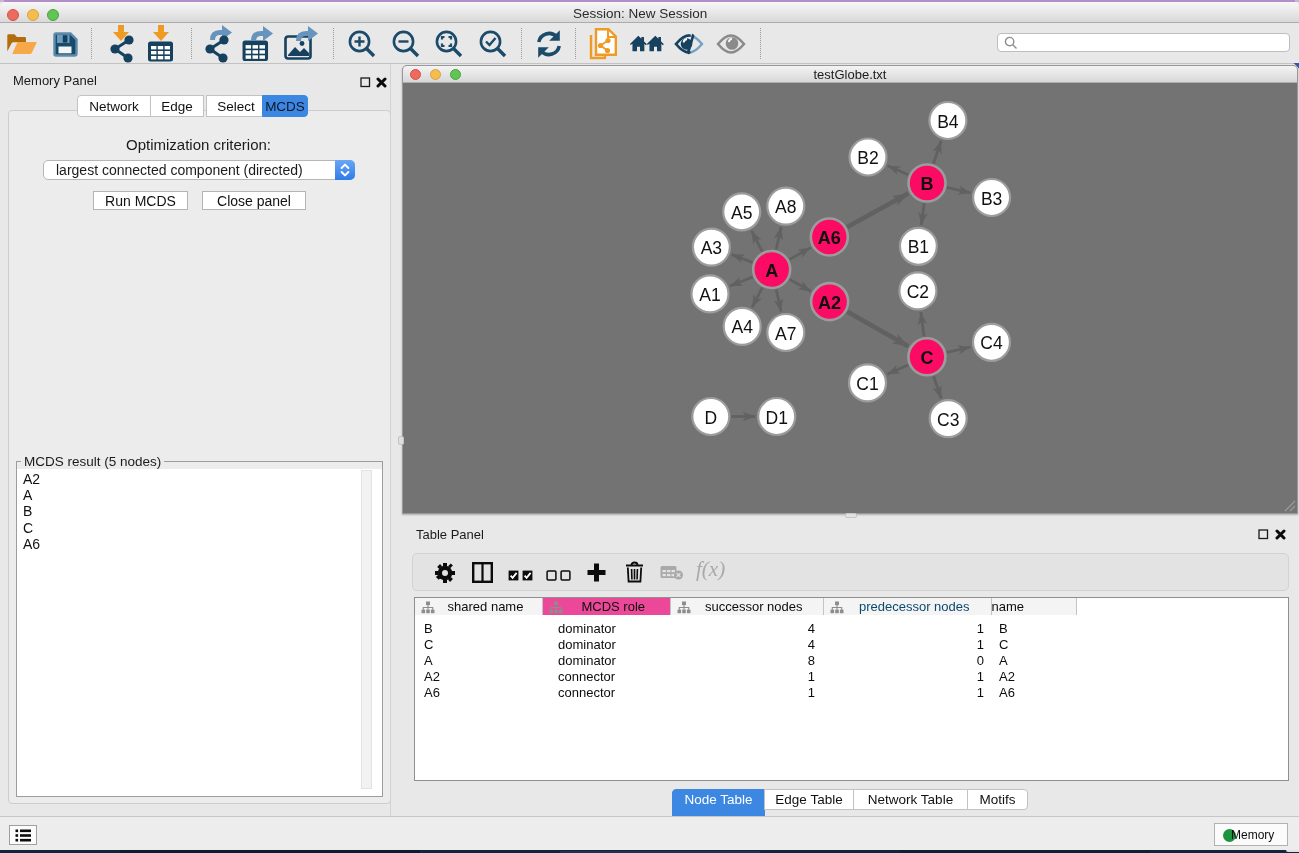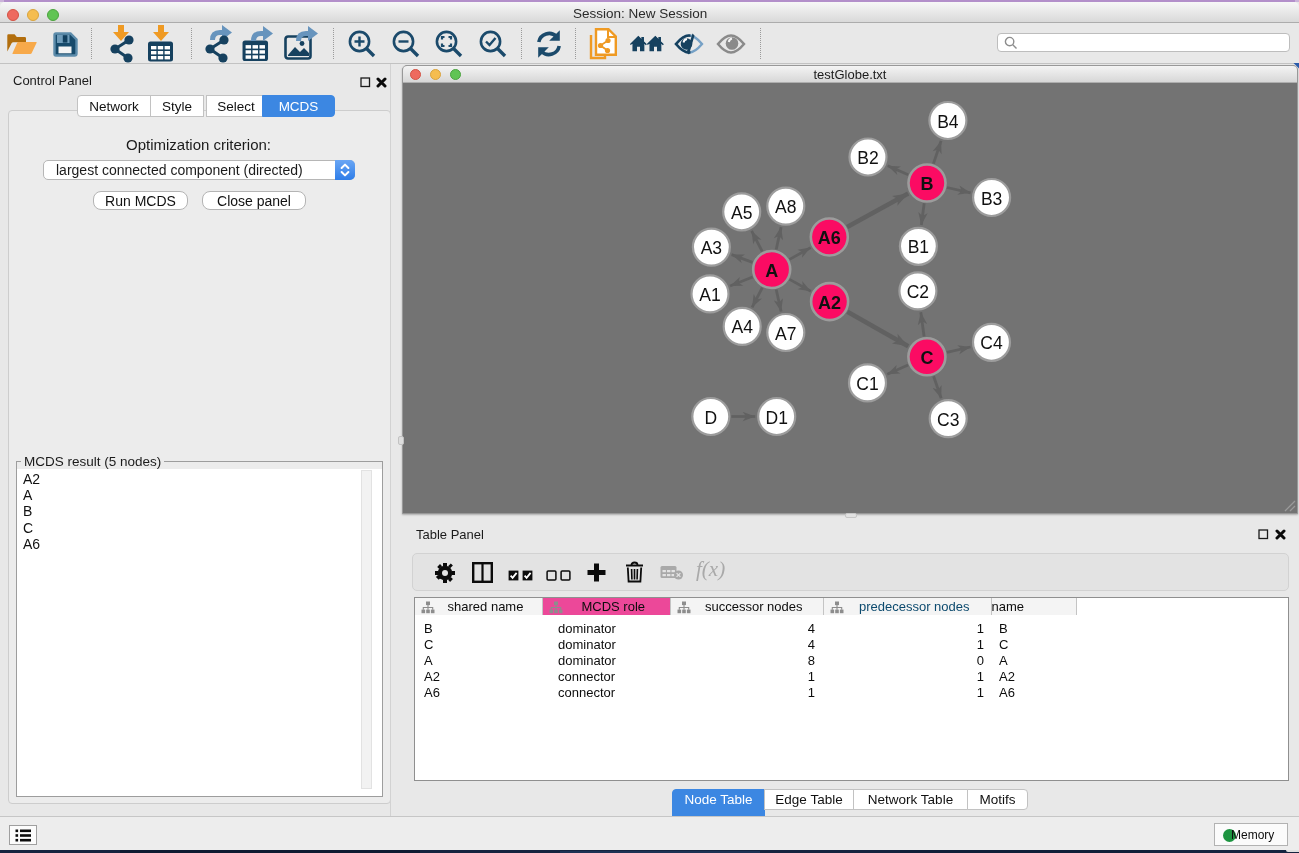--- a/index.html
+++ b/index.html
@@ -2,21 +2,21 @@
 <html><head><meta charset="utf-8">
 <style>
 *{margin:0;padding:0;box-sizing:border-box}
 html,body{width:1299px;height:853px;overflow:hidden}
 body{font-family:"Liberation Sans",sans-serif;background:#e8e8e8;position:relative}
 .abs{position:absolute}
 .tl{border-radius:50%;width:12px;height:12px;position:absolute;top:7px}
 .icon{position:absolute;top:24px;height:40px;display:flex;align-items:center;justify-content:center}
 .sep{position:absolute;top:28px;height:31px;width:0;border-left:1px dotted #9a9a9a}
 .tab{position:absolute;height:22px;background:#fff;border:1px solid #c2c2c2;color:#111;font-size:13.5px;text-align:center;line-height:21px}
-.btn{position:absolute;background:#fff;border:1px solid #b4b4b4;border-radius:8px;font-size:14px;color:#111;text-align:center}
+.btn{position:absolute;background:#fff;border:1px solid #b4b4b4;border-radius:0;font-size:14px;color:#111;text-align:center}
 </style></head>
 <body>
 
 <div class="abs" style="left:0;top:0;width:1299px;height:2px;background:#b38fca"></div>
 <div class="abs" style="left:0;top:0;width:4px;height:2px;background:#cbb3da"></div>
 <div class="abs" style="right:0;top:0;width:4px;height:2px;background:#cbb3da"></div>
 
 <div class="abs" style="left:0;top:2px;width:1299px;height:21px;background:linear-gradient(#f7f7f7,#d9d9d9);border-bottom:1px solid #acacac;border-radius:5px 5px 0 0">
   <div class="tl" style="left:7px;background:#ee6a5f;border:1px solid #d35244"></div>
   <div class="tl" style="left:27px;background:#f5bd4f;border:1px solid #d9a33d"></div>
@@ -216,34 +216,34 @@
   </div>
 <div class="sep" style="left:760px"></div>
 <div class="abs" style="left:997px;top:33px;width:293px;height:19px;background:#fff;border:1px solid #bdbdbd;border-radius:4px">
 <svg width="14" height="14" viewBox="0 0 14 14" style="position:absolute;left:6px;top:2px">
       <circle cx="5.6" cy="5.6" r="4.2" fill="none" stroke="#8d8d8d" stroke-width="1.4"></circle>
       <line x1="8.8" y1="8.8" x2="12.5" y2="12.5" stroke="#8d8d8d" stroke-width="1.4"></line>
     </svg>
   </div>
 
 <div class="abs" style="left:0;top:64px;width:397px;height:752px;background:#e8e8e8">
-  <div class="abs" style="left:13px;top:9px;font-size:13px;color:#1b1b1b">Control Panel</div>
+  <div class="abs" style="left:13px;top:9px;font-size:13px;color:#1b1b1b">Memory Panel</div>
   <div class="abs" style="left:360px;top:10px"><svg width="11" height="11" viewBox="0 0 11 11">
         <rect x="1" y="1" width="8.5" height="8.5" fill="none" stroke="#1a1a1a" stroke-width="1.3"></rect>
       </svg></div>
   <div class="abs" style="left:376px;top:10px"><svg width="11" height="11" viewBox="0 0 11 11">
         <path d="M2 2 L9 9 M9 2 L2 9" stroke="#0a0a0a" stroke-width="3" stroke-linecap="round"></path>
       </svg></div>
 
   <div class="abs" style="left:8px;top:46px;width:383px;height:694px;background:#ececec;border:1px solid #cdcdcd;border-radius:4px"></div>
 
   <div class="tab" style="left:77px;top:31px;width:74px;border-radius:4px 0 0 4px">Network</div>
-  <div class="tab" style="left:150px;top:31px;width:54px">Style</div>
+  <div class="tab" style="left:150px;top:31px;width:54px">Edge</div>
   <div class="tab" style="left:206px;top:31px;width:60px">Select</div>
-  <div class="tab" style="left:262px;top:31px;width:73px;background:#3c87e2;border-color:#3c87e2;color:#ffffff;border-radius:0 4px 4px 0">MCDS</div>
+  <div class="tab" style="left:262px;top:31px;width:46px;background:#3c87e2;border-color:#3c87e2;color:#0f172a;border-radius:0 4px 4px 0">MCDS</div>
 
   <div class="abs" style="left:0;top:72px;width:397px;text-align:center;font-size:15px;color:#1b1b1b">Optimization criterion:</div>
 
   <div class="abs" style="left:43px;top:96px;width:312px;height:20px;background:#fff;border:1px solid #b6b6b6;border-radius:5px">
     <div class="abs" style="left:12px;top:1px;font-size:14px;color:#1b1b1b">largest connected component (directed)</div>
     <div class="abs" style="right:-1px;top:-1px;width:20px;height:20px;background:linear-gradient(#6aa6f4,#2e7de8);border-radius:0 5px 5px 0">
       <svg width="20" height="20" viewBox="0 0 20 20">
           <path d="M6.6 8 L10 4.6 L13.4 8 M6.6 12 L10 15.4 L13.4 12" stroke="#fff" stroke-width="2" fill="none" stroke-linecap="round" stroke-linejoin="round"></path>
         </svg>
     </div>

